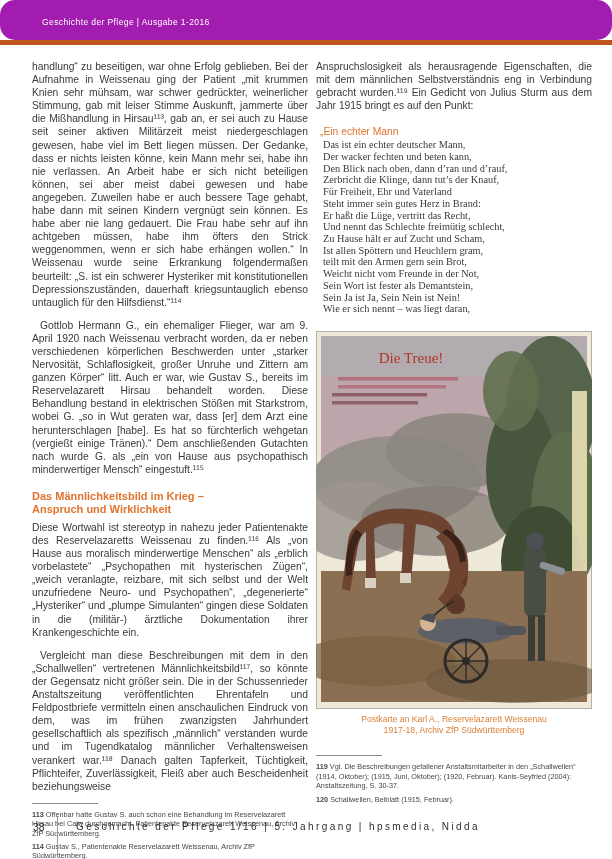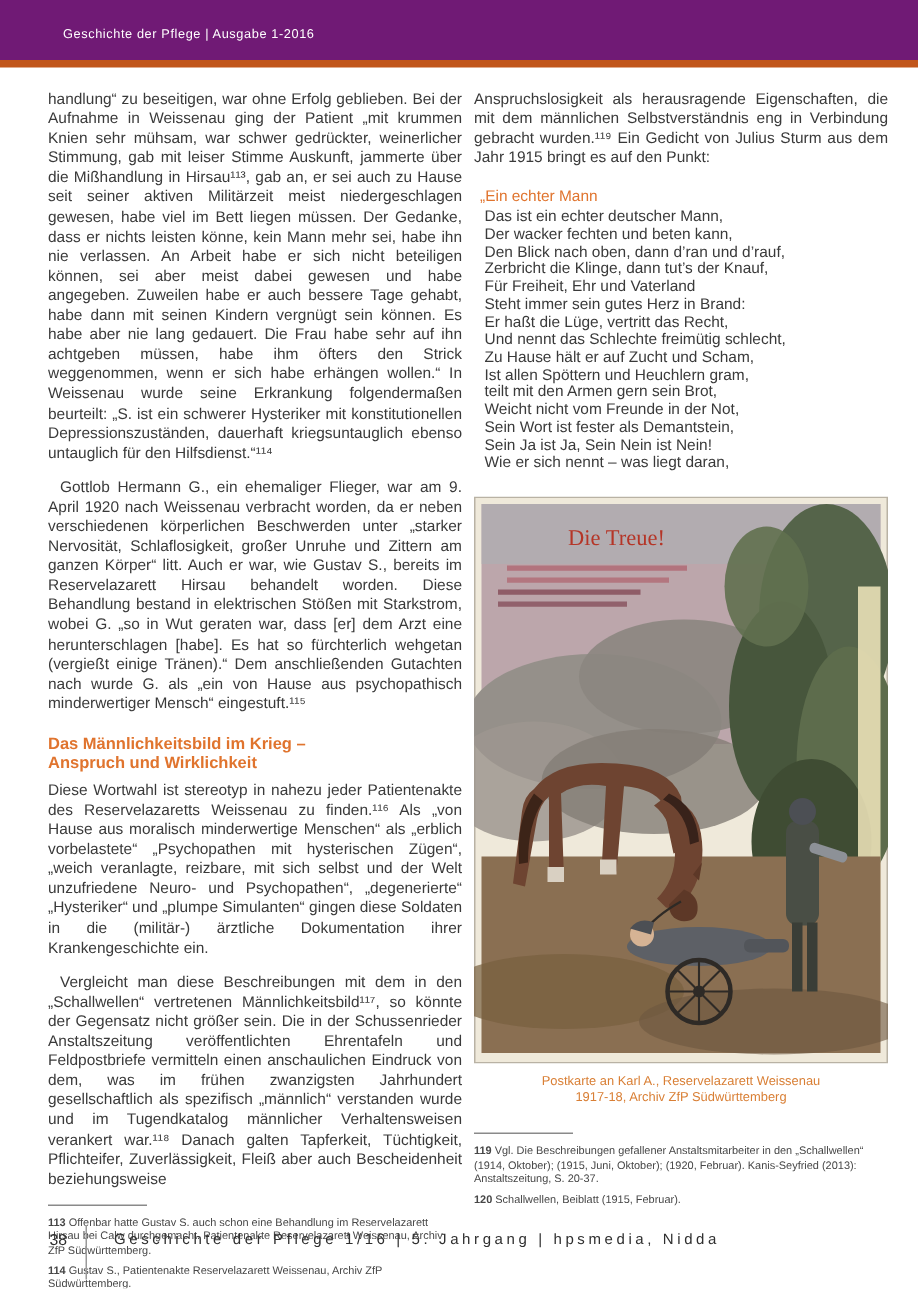--- a/index.html
+++ b/index.html
@@ -1,41 +1,41 @@
 <!DOCTYPE html>
 <html><head>
 <meta charset="utf-8">
 <style>
   html,body{margin:0;padding:0;background:#ffffff;}
   .page{
     position:relative;width:612px;height:859px;background:#ffffff;overflow:hidden;
     font-family:"Liberation Sans",sans-serif;color:#3a3a3a;
   }
   
-  .topbar{position:absolute;left:0;top:0;width:612px;height:40px;background:#701a75;}
+  .topbar{position:absolute;left:0;top:0;width:612px;height:40px;background:#a21caf;border-radius:15px;}
   .topbar-title{
     position:absolute;left:42px;top:17px;color:#ffffff;font-size:8.5px;letter-spacing:.4px;
   }
   .topbar-line{position:absolute;left:0;top:40px;width:612px;height:5px;background:#c1561b;}
   
   .columns{position:absolute;left:0;top:60px;width:612px;height:750px;}
   .col{position:absolute;top:0;width:276px;height:748px;display:flex;flex-direction:column;}
   .col-left{left:32px;}
   .col-right{left:316px;}
   .body-text{
     margin:0 0 10px 0;font-size:10.3px;line-height:13.1px;text-align:justify;
     color:#3a3a3a;hyphens:auto;
   }
   .indent{text-indent:8px;}
   .section-heading{
     margin:4px 0 5px 0;font-size:11px;line-height:13px;font-weight:bold;color:#e0742e;
   }
   .poem{margin:4px 0 10px 0;padding-left:4px;}
   .poem-title{margin:0 0 1px 0;font-size:10.3px;line-height:12px;color:#e0742e;}
-  .poem-line{margin:0;font-size:10.3px;line-height:11.7px;color:#3a3a3a;padding-left:3px;}
+  .poem-line{margin:0;font-size:10.3px;line-height:11.7px;color:#3a3a3a;padding-left:3px;font-family:Liberation Serif, serif;}
   
   .postcard{margin:6px 0 4px 0;width:276px;height:379px;}
   .caption{font-size:8.6px;line-height:11px;color:#d97f35;margin:1px 0 0 0;text-align:center;}
   
   .footnote-block{margin-top:auto;}
   .footnote-rule{width:66px;height:1px;background:#8a8a8a;margin:0 0 6px 0;}
   .footnote{margin:0 0 4px 0;font-size:7.3px;line-height:9.4px;color:#474747;text-align:left;}
   .fn-num{margin-right:2px;font-weight:bold;}
   
   .pagefooter{position:absolute;left:0;top:815px;width:612px;height:44px;}
@@ -173,21 +173,21 @@
           </g>
         </svg>
         <figcaption class="caption">
           <span>Postkarte an Karl A., Reservelazarett Weissenau</span><br>
           <span>1917-18, Archiv ZfP Südwürttemberg</span>
         </figcaption>
       </figure>
 
       <div class="footnote-block">
         <div class="footnote-rule"></div>
-        <p class="footnote"><span class="fn-num">119</span><span>Vgl. Die Beschreibungen gefallener Anstaltsmitarbeiter in den „Schallwellen“ (1914, Oktober); (1915, Juni, Oktober); (1920, Februar). Kanis-Seyfried (2013): Anstaltszeitung, S. 20-37.</span></p>
+        <p class="footnote"><span class="fn-num">119</span><span>Vgl. Die Beschreibungen gefallener Anstaltsmitarbeiter in den „Schallwellen“ (1914, Oktober); (1915, Juni, Oktober); (1920, Februar). Kanis-Seyfried (2004): Anstaltszeitung, S. 30-37.</span></p>
         <p class="footnote"><span class="fn-num">120</span><span>Schallwellen, Beiblatt (1915, Februar).</span></p>
       </div>
     </section>
   </main>
 
   <footer class="pagefooter">
     <span class="pagenum">38</span>
     <span class="footer-divider"></span>
     <span class="footer-text">Geschichte der Pflege 1/16 | 5. Jahrgang | hpsmedia, Nidda</span>
   </footer>

